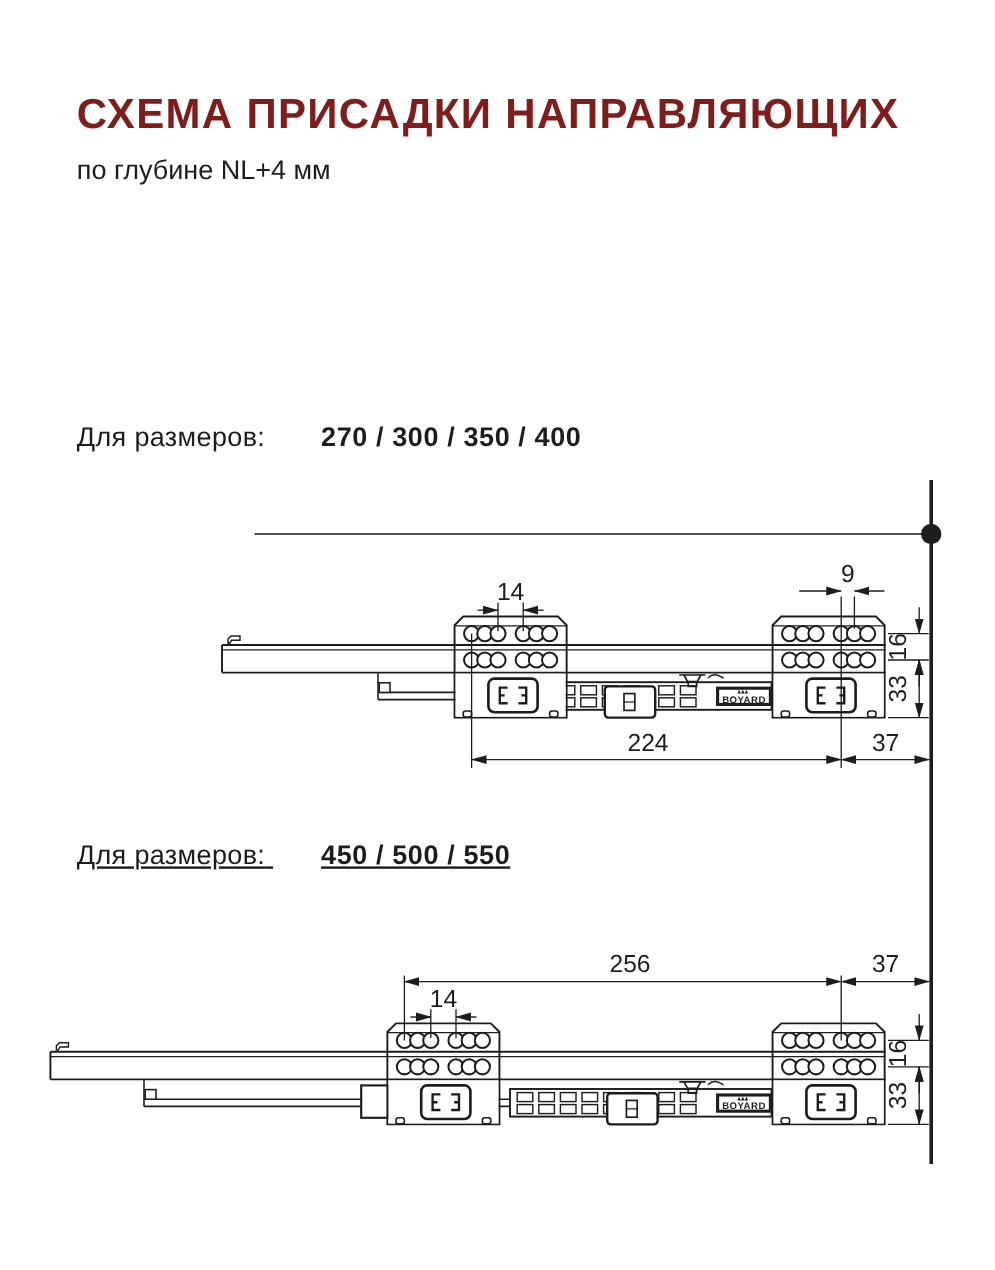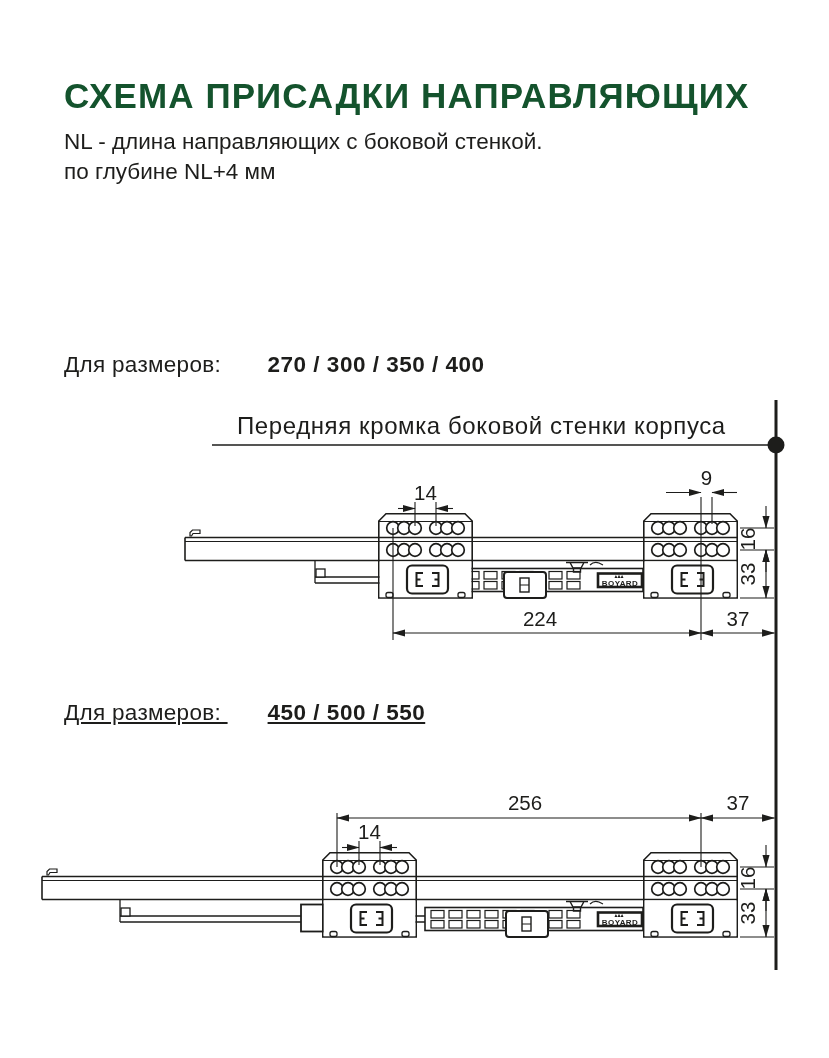--- a/index.html
+++ b/index.html
@@ -3,21 +3,21 @@
 <meta charset="utf-8">
 <style>
   html,body{margin:0;padding:0;background:#fff;}
   .page{
     position:relative;width:829px;height:1058px;background:#fff;
     font-family:"Liberation Sans",sans-serif;color:#1d1d1b;overflow:hidden;
   }
   .abs{position:absolute;}
   .page-title{
     left:64px;top:76px;font-size:35px;font-weight:bold;letter-spacing:1.1px;
-    white-space:nowrap;color:#14532d;
+    white-space:nowrap;color:#7f1d1d;
   }
   .intro{
     left:64px;top:127px;font-size:22.5px;line-height:30px;white-space:nowrap;
   }
   .section-header{
     left:64px;font-size:22.5px;letter-spacing:.3px;white-space:nowrap;
   }
   .section-header b{letter-spacing:.5px;margin-left:40px;}
   .sh1{top:352px;}
   .sh2{top:700px;text-decoration:underline;}
@@ -32,30 +32,28 @@
   .brandtxt{font-size:8px;font-weight:bold;letter-spacing:.4px;}
 </style>
 </head>
 <body>
 
 <div class="page">
 
   <div class="abs page-title">СХЕМА ПРИСАДКИ НАПРАВЛЯЮЩИХ</div>
 
   <div class="abs intro">
-    <div>NL - длина направляющих с боковой стенкой.</div>
     <div>по глубине NL+4 мм</div>
   </div>
 
   <div class="abs section-header sh1">
     <span>Для размеров:</span>
     <b>270 / 300 / 350 / 400</b>
   </div>
 
-  <div class="abs edge-label">Передняя кромка боковой стенки корпуса</div>
 
   <div class="abs section-header sh2">
     <span>Для размеров:</span>
     <b>450 / 500 / 550</b>
   </div>
 
   <svg class="abs" style="left:0;top:392px;" width="829" height="600" viewBox="0 392 829 600">
     <defs>
       <marker id="arr" viewBox="0 0 12 8" refX="11.5" refY="4" markerWidth="13" markerHeight="9" orient="auto-start-reverse" markerUnits="userSpaceOnUse">
         <path d="M12,4 L0,0.6 L0,7.4 Z" fill="#1d1d1b"></path>

